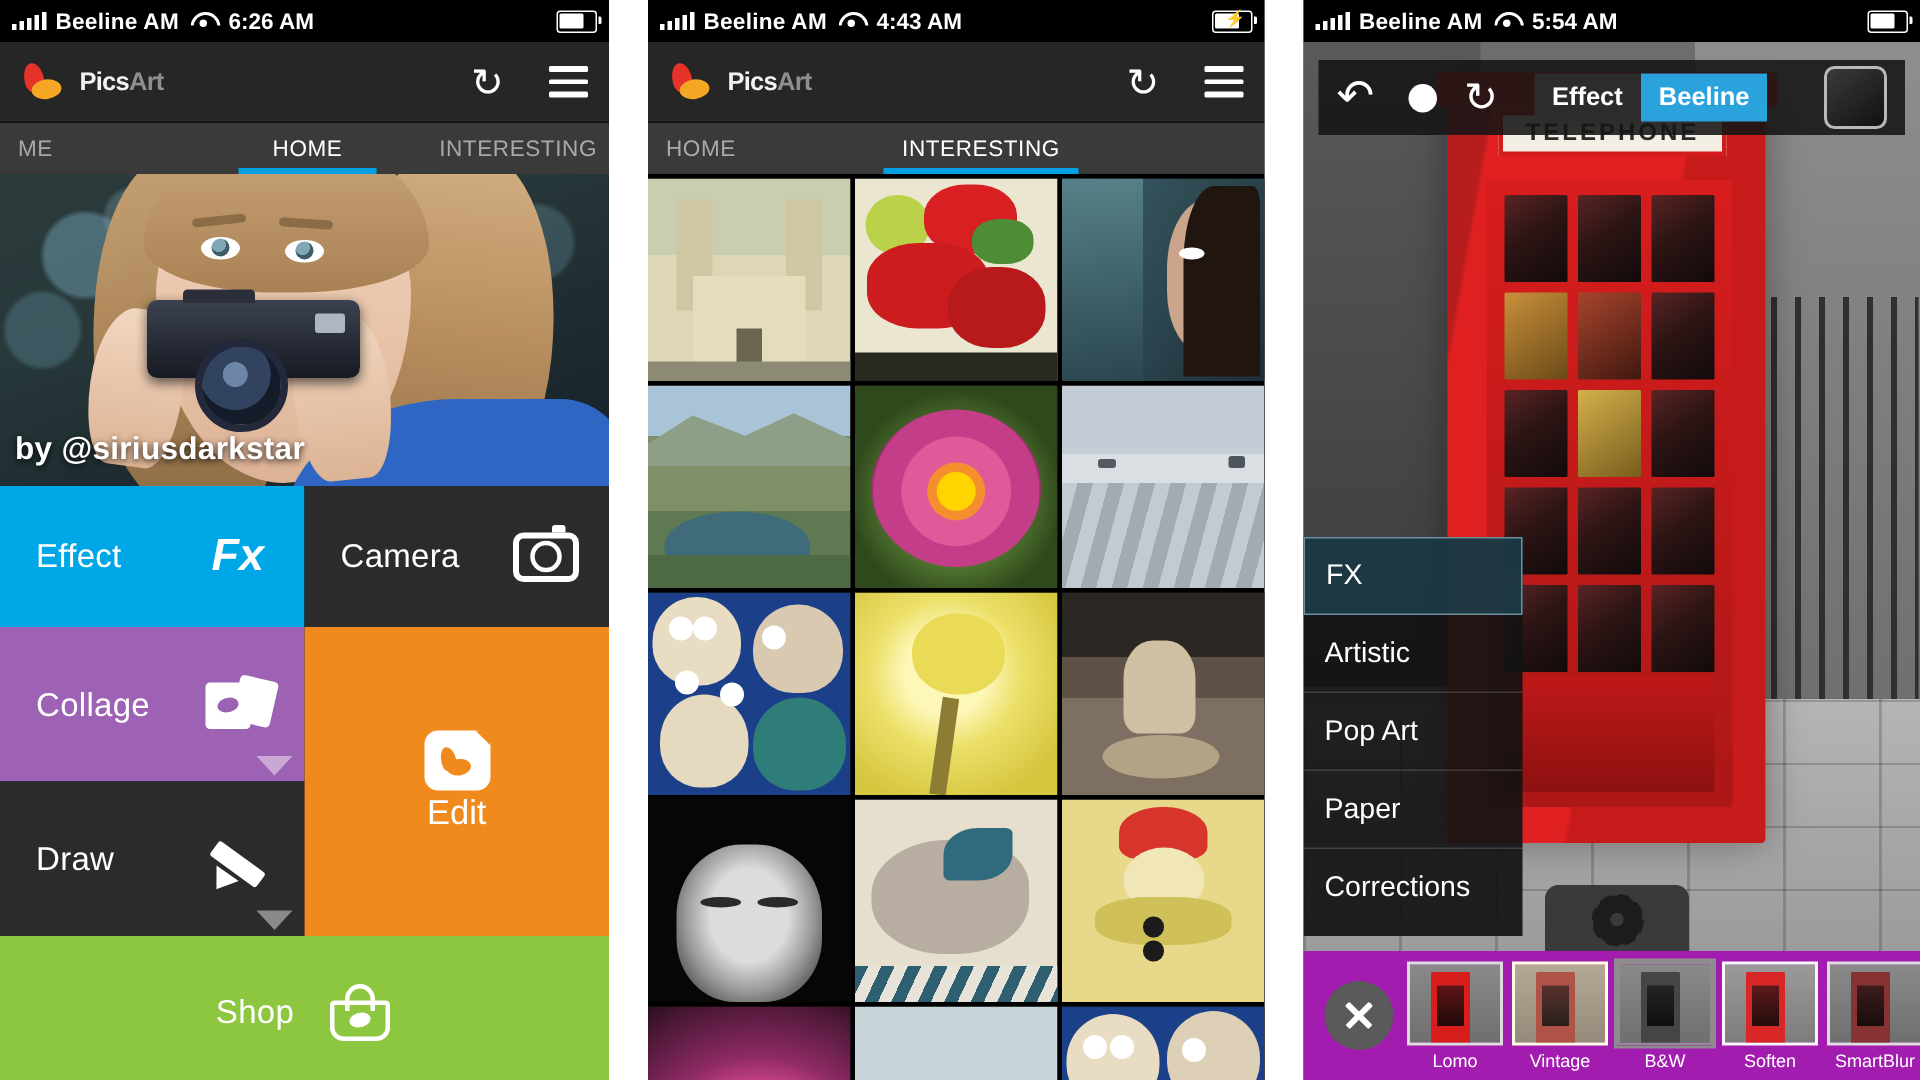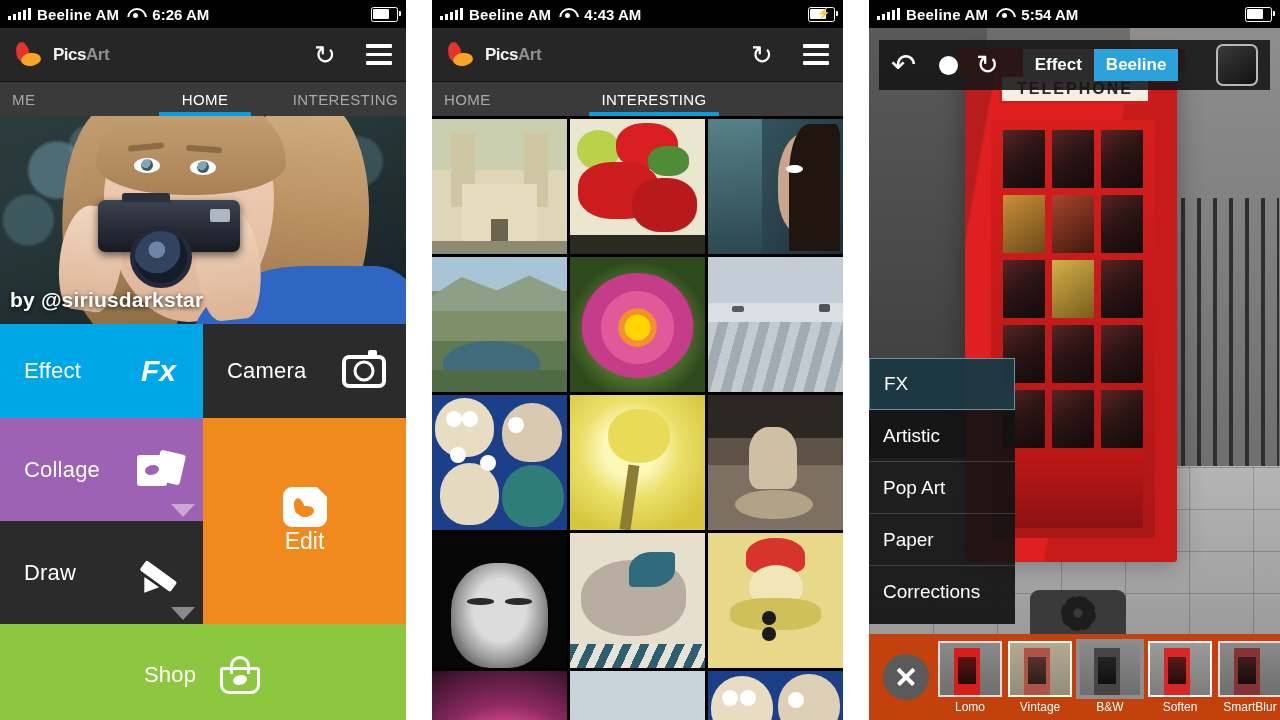--- a/index.html
+++ b/index.html
@@ -235,21 +235,21 @@
   .undo{width:30px;height:26px;position:relative;color:#fff;font-size:30px;line-height:26px;}
   .dot{width:19px;height:19px;border-radius:50%;background:#fff;}
   .rot{color:#fff;font-size:27px;line-height:27px;}
   .toggle{margin-left:6px;display:flex;}
   .toggle div{padding:6px 12px;font-size:17px;font-weight:bold;color:#fff;}
   .toggle .off{background:#2c2c2c;}
   .toggle .on{background:#2aa3dd;}
   .thumbbox{margin-left:auto;width:38px;height:38px;border:2px solid #b9b9b9;border-radius:7px;
      background:linear-gradient(140deg,#3a3a3a,#111);}
 
-  .filmstrip{position:absolute;left:0;right:0;bottom:0;height:86px;background:#c2410c;display:flex;align-items:center;padding:0 4px;box-sizing:border-box;}
+  .filmstrip{position:absolute;left:0;right:0;bottom:0;height:86px;background:#a21caf;display:flex;align-items:center;padding:0 4px;box-sizing:border-box;}
   .closecirc{width:46px;height:46px;border-radius:50%;background:#5a5a5a;position:relative;flex:0 0 auto;margin:0 6px 0 10px;}
   .closecirc::before,.closecirc::after{content:"";position:absolute;left:12px;top:21px;width:22px;height:3.5px;background:#fff;border-radius:1px;}
   .closecirc::before{transform:rotate(45deg);} .closecirc::after{transform:rotate(-45deg);}
   .fthumb{flex:0 0 auto;width:64px;margin:0 3px;text-align:center;}
   .fthumb .im{width:64px;height:56px;border:2px solid #ddd;box-sizing:border-box;position:relative;overflow:hidden;
      background:linear-gradient(180deg,#8a8a8a,#6f6f6f);}
   .fthumb.sel .im{border-color:#2aa3dd;box-shadow:0 0 0 2px #2aa3dd;}
   .fthumb .im .bx{position:absolute;left:14px;top:5px;width:26px;height:48px;background:#d81d1d;border-radius:1px;}
   .fthumb .im .bx::after{content:"";position:absolute;left:4px;top:9px;right:4px;bottom:12px;
      background:linear-gradient(180deg,#5d1414,#220a0a);}

